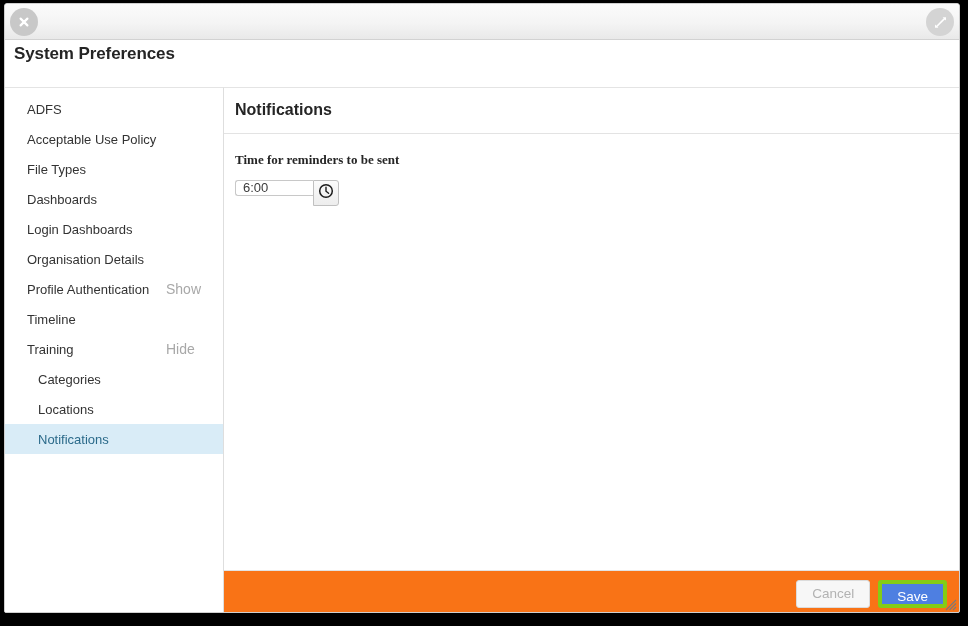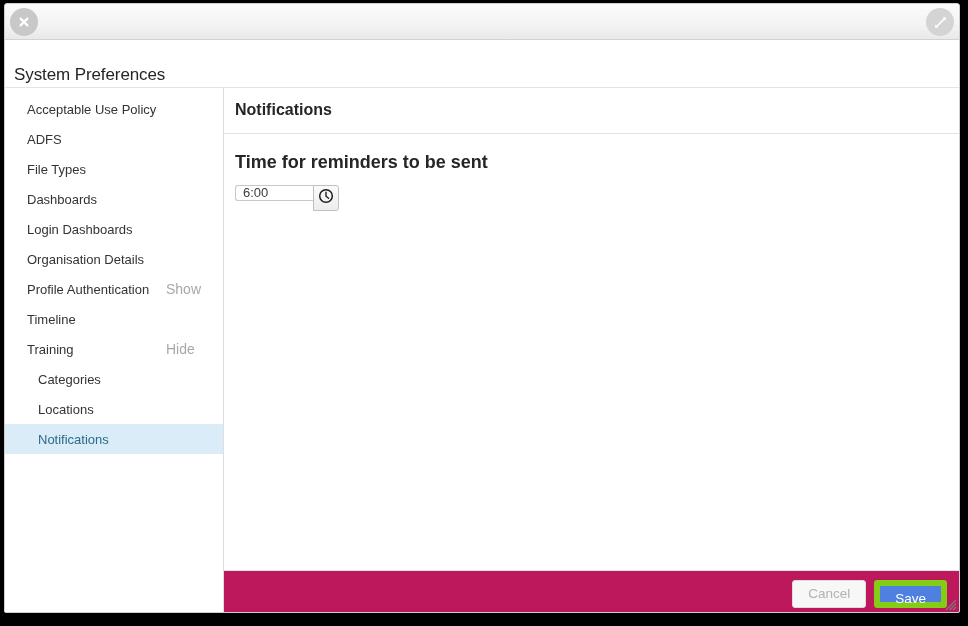--- a/index.html
+++ b/index.html
@@ -44,23 +44,23 @@
   .circle-btn svg { display: block; }
 
   
   #page-header {
     position: absolute; left: 0; top: 37px;
     width: 100%; height: 46px;
     background: #fff;
   }
   #page-title {
     position: absolute;
-    left: 9px; top: 24px;
+    left: 9px; top: 3px;
     font-size: 17px;
-    font-weight: normal;
+    font-weight: bold;
     color: #252525;
     letter-spacing: -0.1px;
   }
 
   
   #body-split {
     position: absolute;
     left: 0; top: 83px;
     width: 100%; height: 527px;
   }
@@ -123,24 +123,25 @@
     font-weight: bold;
     color: #252525;
   }
   #content-body {
     position: absolute;
     left: 0; top: 47px;
     width: 100%; height: 436px;
     padding: 17px 11px 0 11px;
   }
   #field-label {
-    font-size: 18px;
+    font-size: 13px;
     font-weight: bold;
     color: #262626;
     margin-bottom: 10px;
+    font-family: Liberation Serif, serif;
   }
 
   
   #time-group {
     display: inline-flex;
     align-items: stretch;
     height: 26px;
   }
   #time-input {
     width: 78px;
@@ -164,21 +165,21 @@
     cursor: pointer;
     padding: 0;
   }
 
   
   #footer {
     position: absolute;
     left: 0; bottom: 0;
     width: 100%; height: 44px;
     border-top: 1px solid #e3e3e3;
-    background: #be185d;
+    background: #f97316;
   }
   #btn-row {
     position: absolute;
     right: 12px; top: 9px;
     display: flex;
     gap: 8px;
   }
   .btn {
     height: 28px;
     padding: 0 15px;
@@ -188,21 +189,21 @@
     cursor: pointer;
     line-height: 26px;
   }
   #cancel-btn {
     background: #f7f7f7;
     border: 1px solid #dcdcdc;
     color: #b2b2b2;
   }
   #save-btn {
     background: #4e7fe1;
-    border: 6px solid #84cc16;
+    border: 4px solid #84cc16;
     color: #ffffff;
   }
 
   
   #resize-grip {
     position: absolute;
     right: 2px; bottom: 1px;
     width: 14px; height: 14px;
     cursor: nwse-resize;
   }
@@ -232,24 +233,24 @@
   </div>
 
   <div id="page-header">
     <div id="page-title">System Preferences</div>
   </div>
 
   <div id="body-split">
 
     <nav id="sidebar">
       <div class="nav-item">
+        <span class="label">ADFS</span>
+      </div>
+      <div class="nav-item">
         <span class="label">Acceptable Use Policy</span>
-      </div>
-      <div class="nav-item">
-        <span class="label">ADFS</span>
       </div>
       <div class="nav-item">
         <span class="label">File Types</span>
       </div>
       <div class="nav-item">
         <span class="label">Dashboards</span>
       </div>
       <div class="nav-item">
         <span class="label">Login Dashboards</span>
       </div>

